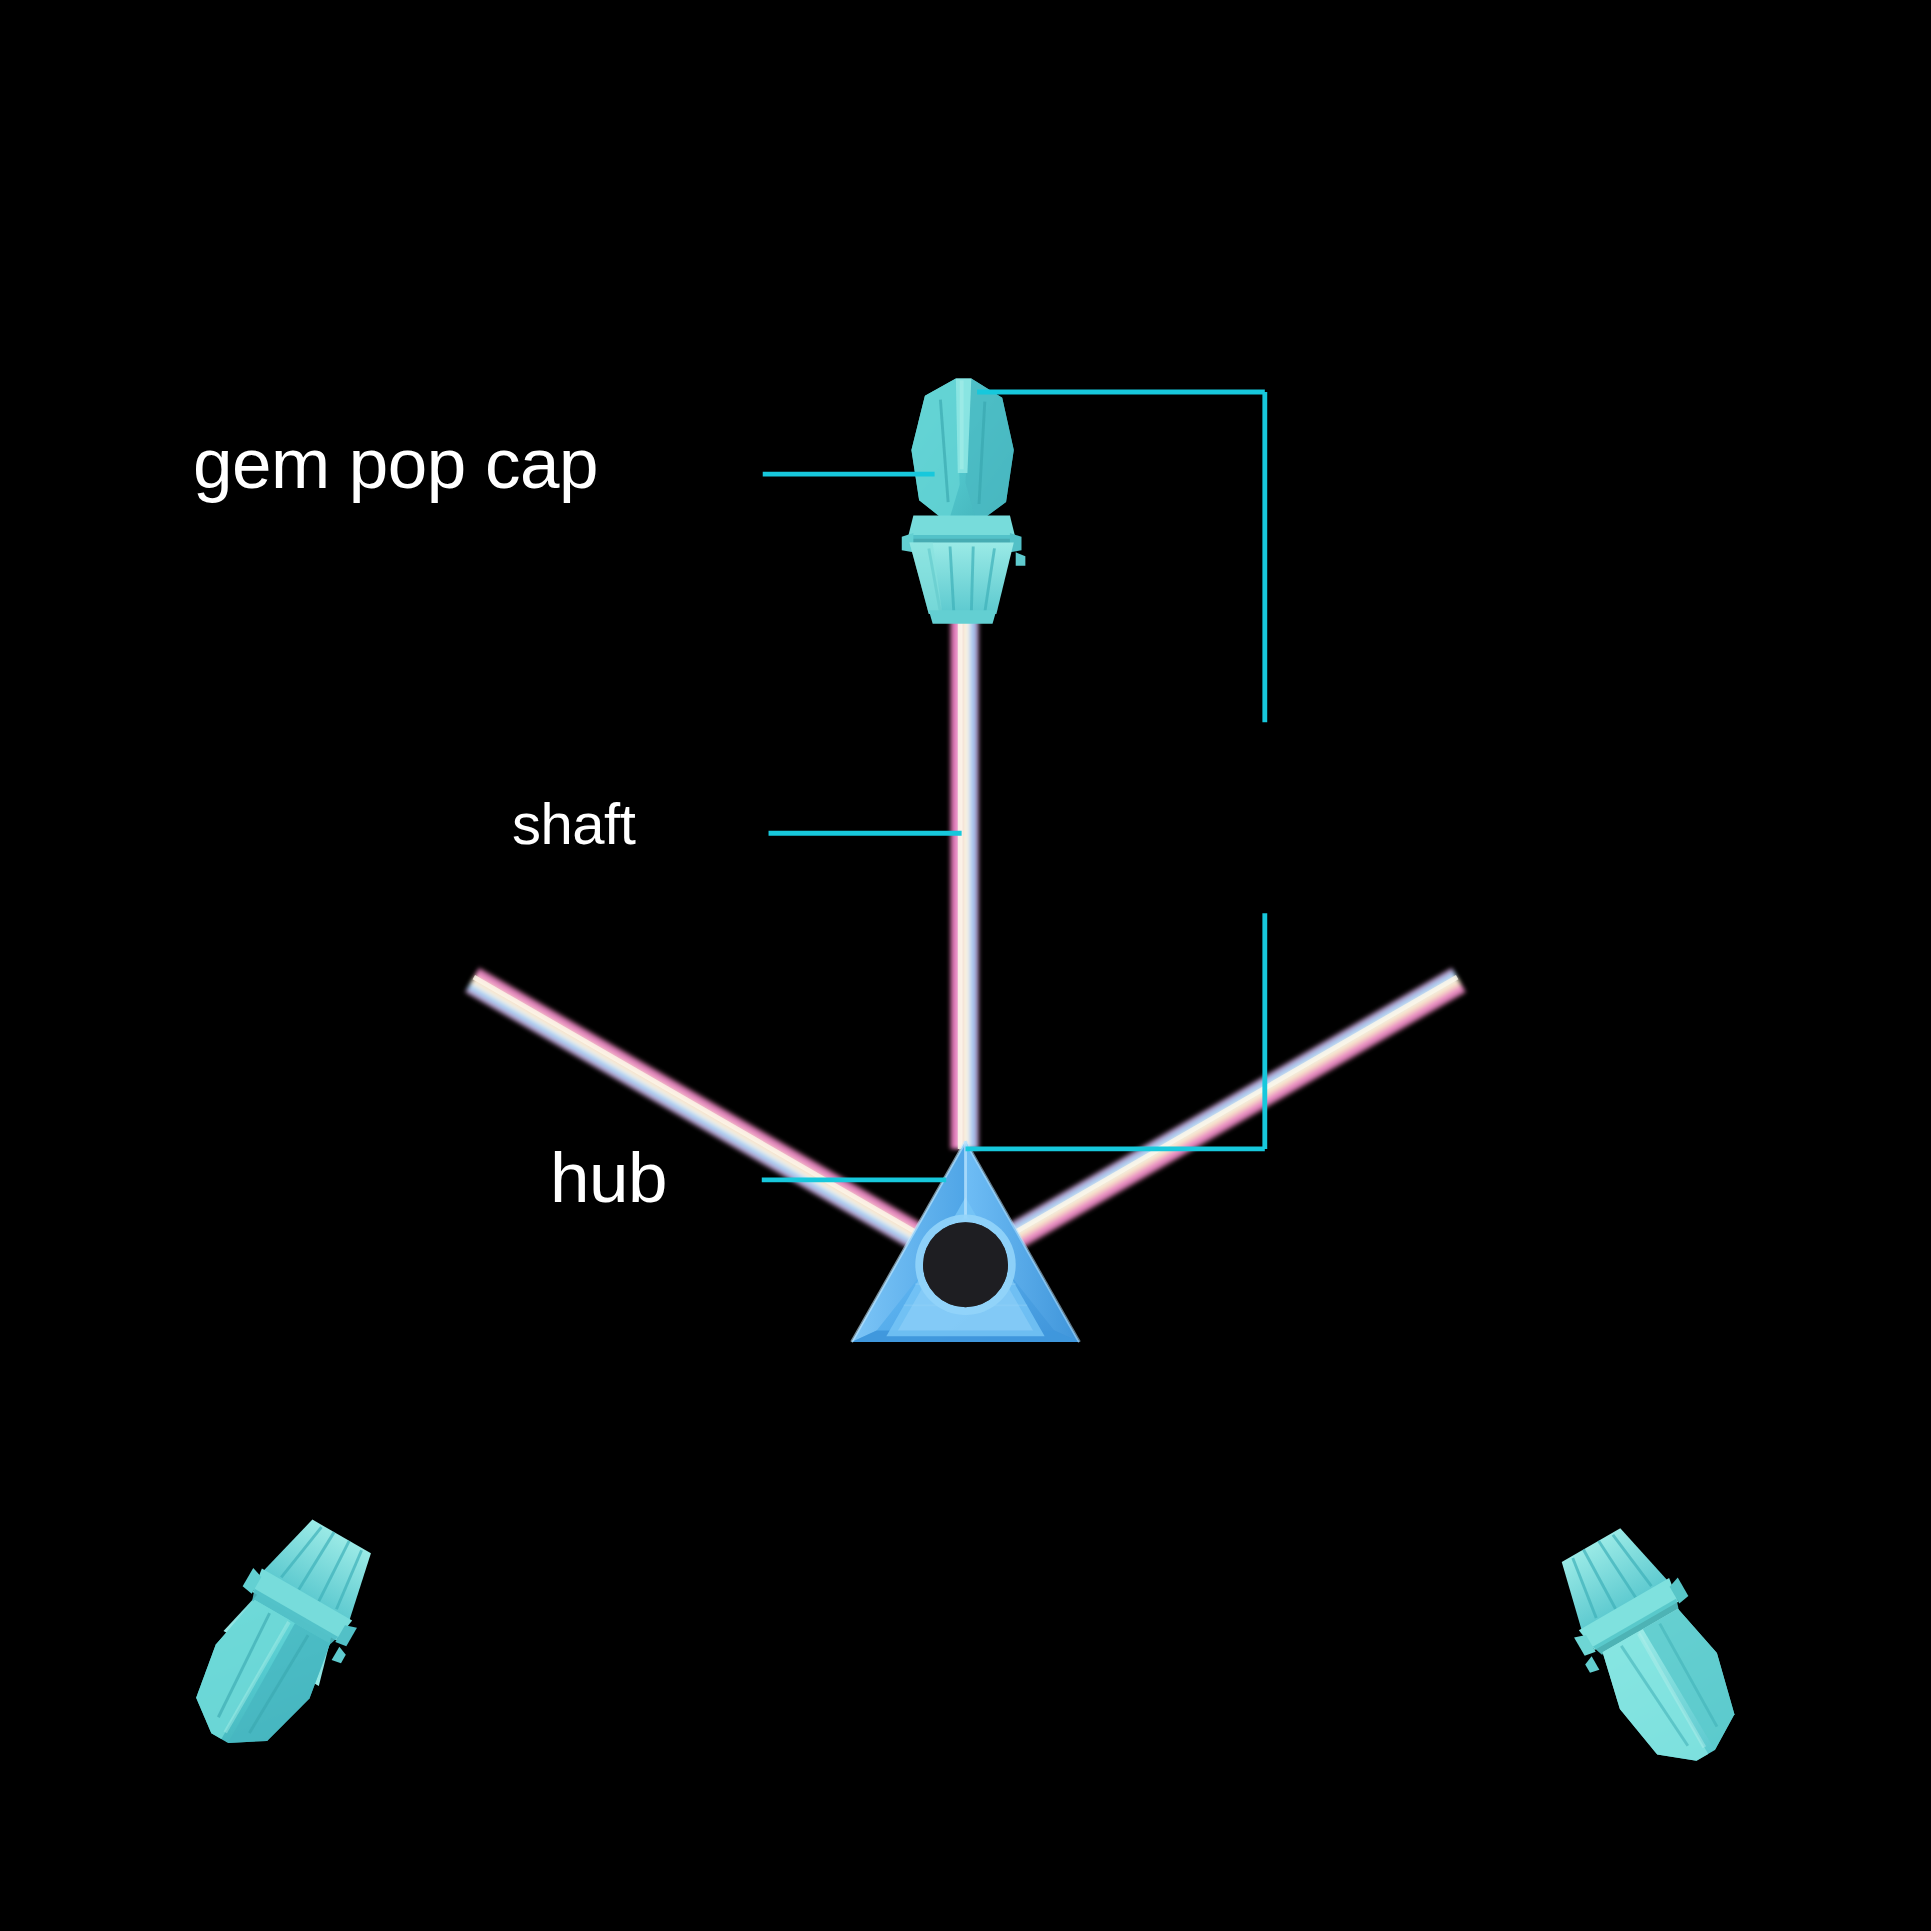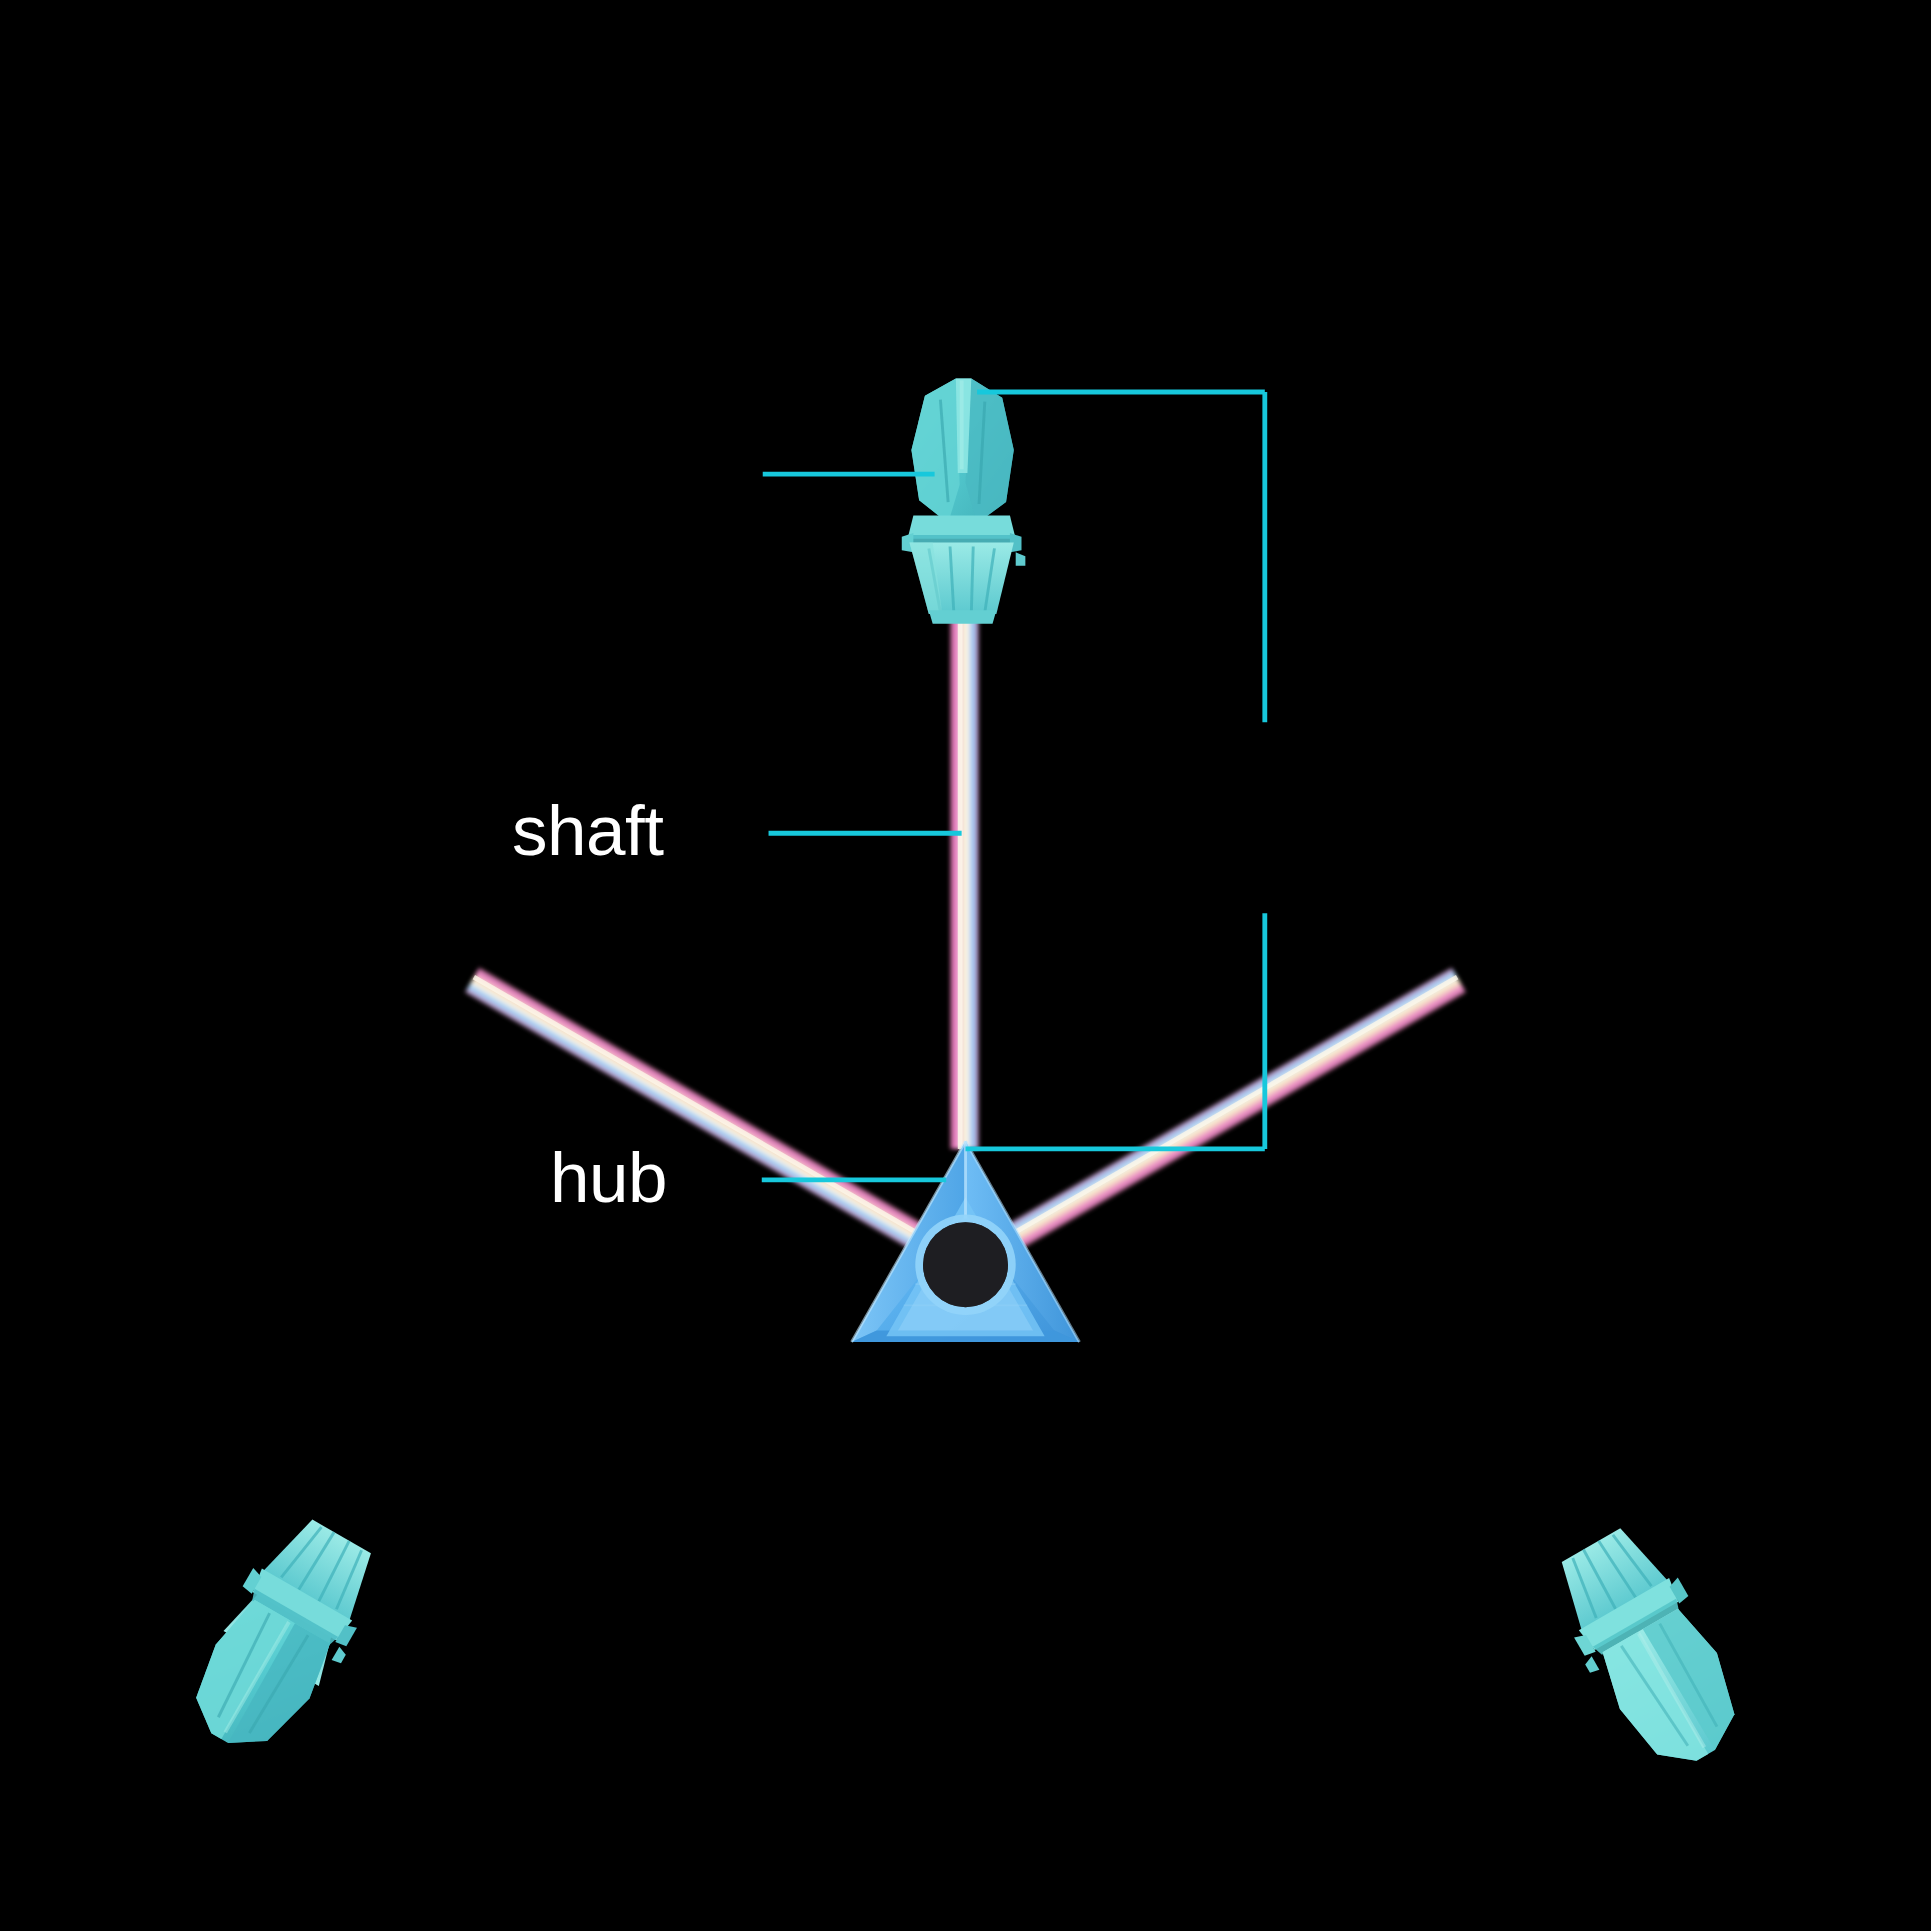--- a/index.html
+++ b/index.html
@@ -43,21 +43,21 @@
     letter-spacing: -1px;
   }
   #label-gem-pop-cap {
     left: 193px;
     top: 423px;
     font-size: 71px;
   }
   #label-shaft {
     left: 512px;
     top: 790px;
-    font-size: 71px;
+    font-size: 58px;
   }
   #label-hub {
     left: 550px;
     top: 1137px;
     font-size: 71px;
   }
   #label-spoke {
     left: 1159px;
     top: 734px;
     font-size: 71px;
@@ -265,17 +265,18 @@
       <line x1="1012" y1="406" x2="1310" y2="406"></line>
 
       <line x1="1310" y1="406" x2="1310" y2="748"></line>
 
       <line x1="1310" y1="946" x2="1310" y2="1190"></line>
 
       <line x1="1310" y1="1190" x2="1000" y2="1190"></line>
     </g>
   </svg>
 
+  <div class="overlay-text" id="label-gem-pop-cap">gem pop cap</div>
   <div class="overlay-text" id="label-shaft">shaft</div>
   <div class="overlay-text" id="label-hub">hub</div>
 
 </div>
 
 
 </body></html>

